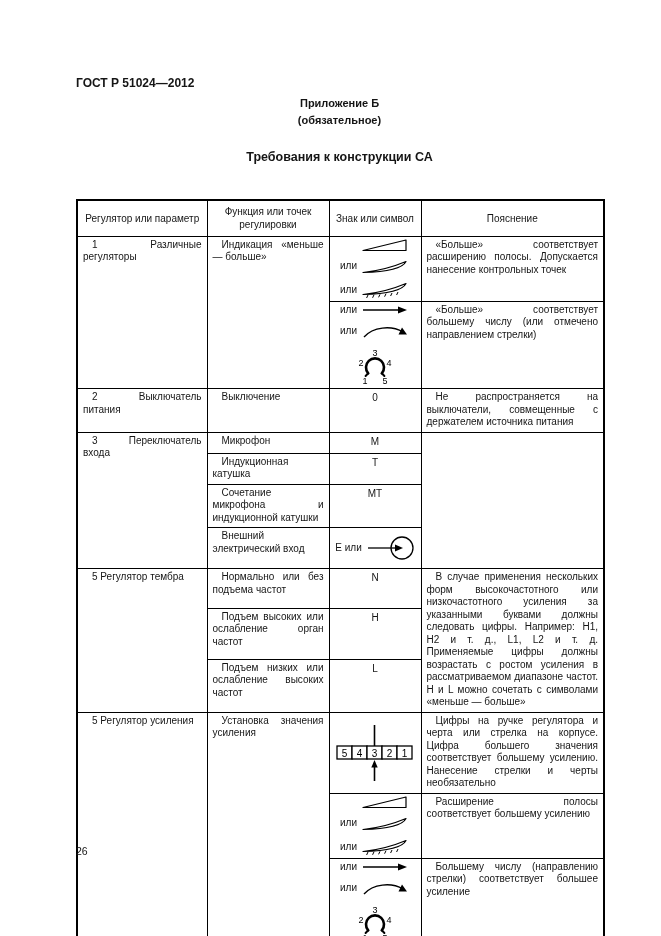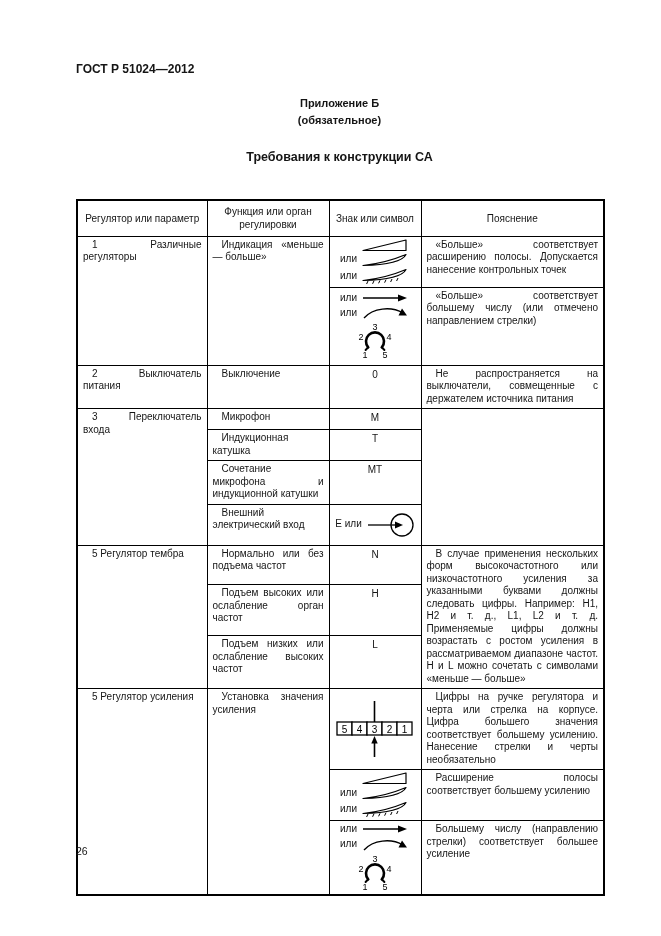--- a/index.html
+++ b/index.html
@@ -1,39 +1,39 @@
 <!DOCTYPE html>
 <html><head>
 <meta charset="utf-8">
 <style>
   html,body{margin:0;padding:0;background:#e8e8e8;}
   .page{
     position:relative;width:661px;height:936px;background:#ffffff;
     font-family:"Liberation Sans",sans-serif;color:#151515;overflow:hidden;
     margin:0 auto;
   }
-  .doc-number{position:absolute;left:76px;top:62px;font-weight:bold;font-size:12px;}
+  .doc-number{position:absolute;left:76px;top:76px;font-weight:bold;font-size:12px;}
   .appendix{position:absolute;left:76px;top:95px;width:527px;text-align:center;
     font-weight:bold;font-size:11px;line-height:17px;}
   .section-title{position:absolute;left:76px;top:150px;width:527px;text-align:center;
     font-weight:bold;font-size:12.5px;}
   .table-caption{position:absolute;left:76px;top:181px;font-size:10px;}
   .caption-label{letter-spacing:2.5px;margin-right:4px;}
   table.gost{
     position:absolute;left:76px;top:199px;width:527px;
     border-collapse:collapse;border:2px solid #000;table-layout:fixed;
     font-size:10px;line-height:12.5px;
   }
   th,td{border:1px solid #000;padding:2px 5px 3px 5px;vertical-align:top;overflow:hidden;}
   th{font-weight:normal;text-align:center;vertical-align:middle;line-height:13px;padding:4px 3px;}
   .p{text-indent:9px;text-align:justify;}
   .sym{text-align:center;vertical-align:middle;padding:2px;}
   .sym-top{text-align:center;vertical-align:top;padding-top:3px;}
   .sym-grid{display:grid;grid-template-columns:22px 48px;justify-content:center;
-    align-items:center;row-gap:1px;}
+    align-items:center;row-gap:8px;}
   .sym-grid .or{font-size:10px;text-align:left;}
   .sym-grid .full{grid-column:1 / span 2;text-align:center;}
   .einput{display:flex;align-items:center;justify-content:center;gap:6px;}
   .gain{display:flex;flex-direction:column;align-items:center;}
   .page-number{position:absolute;left:76px;top:845px;font-size:10.5px;}
   svg{display:block;}
   .svg-inline{display:inline-block;vertical-align:middle;}
 </style>
 </head>
 <body>
@@ -53,21 +53,21 @@
   <table class="gost">
     <colgroup>
       <col style="width:130px">
         <col style="width:122px">
         <col style="width:92px">
         <col style="width:183px">
     </colgroup>
     <thead>
       <tr style="height:36px">
         <th>Регулятор или параметр</th>
-        <th>Функция или орган регулировки</th>
+        <th>Функция или точек регулировки</th>
         <th>Знак или символ</th>
         <th>Пояснение</th>
       </tr>
     </thead>
     <tbody>
 
       <tr style="height:40px">
         <td class="p" rowspan="2">1 Различные регуляторы</td>
         <td class="p" rowspan="2">Индикация «меньше — больше»</td>
         <td class="sym">

